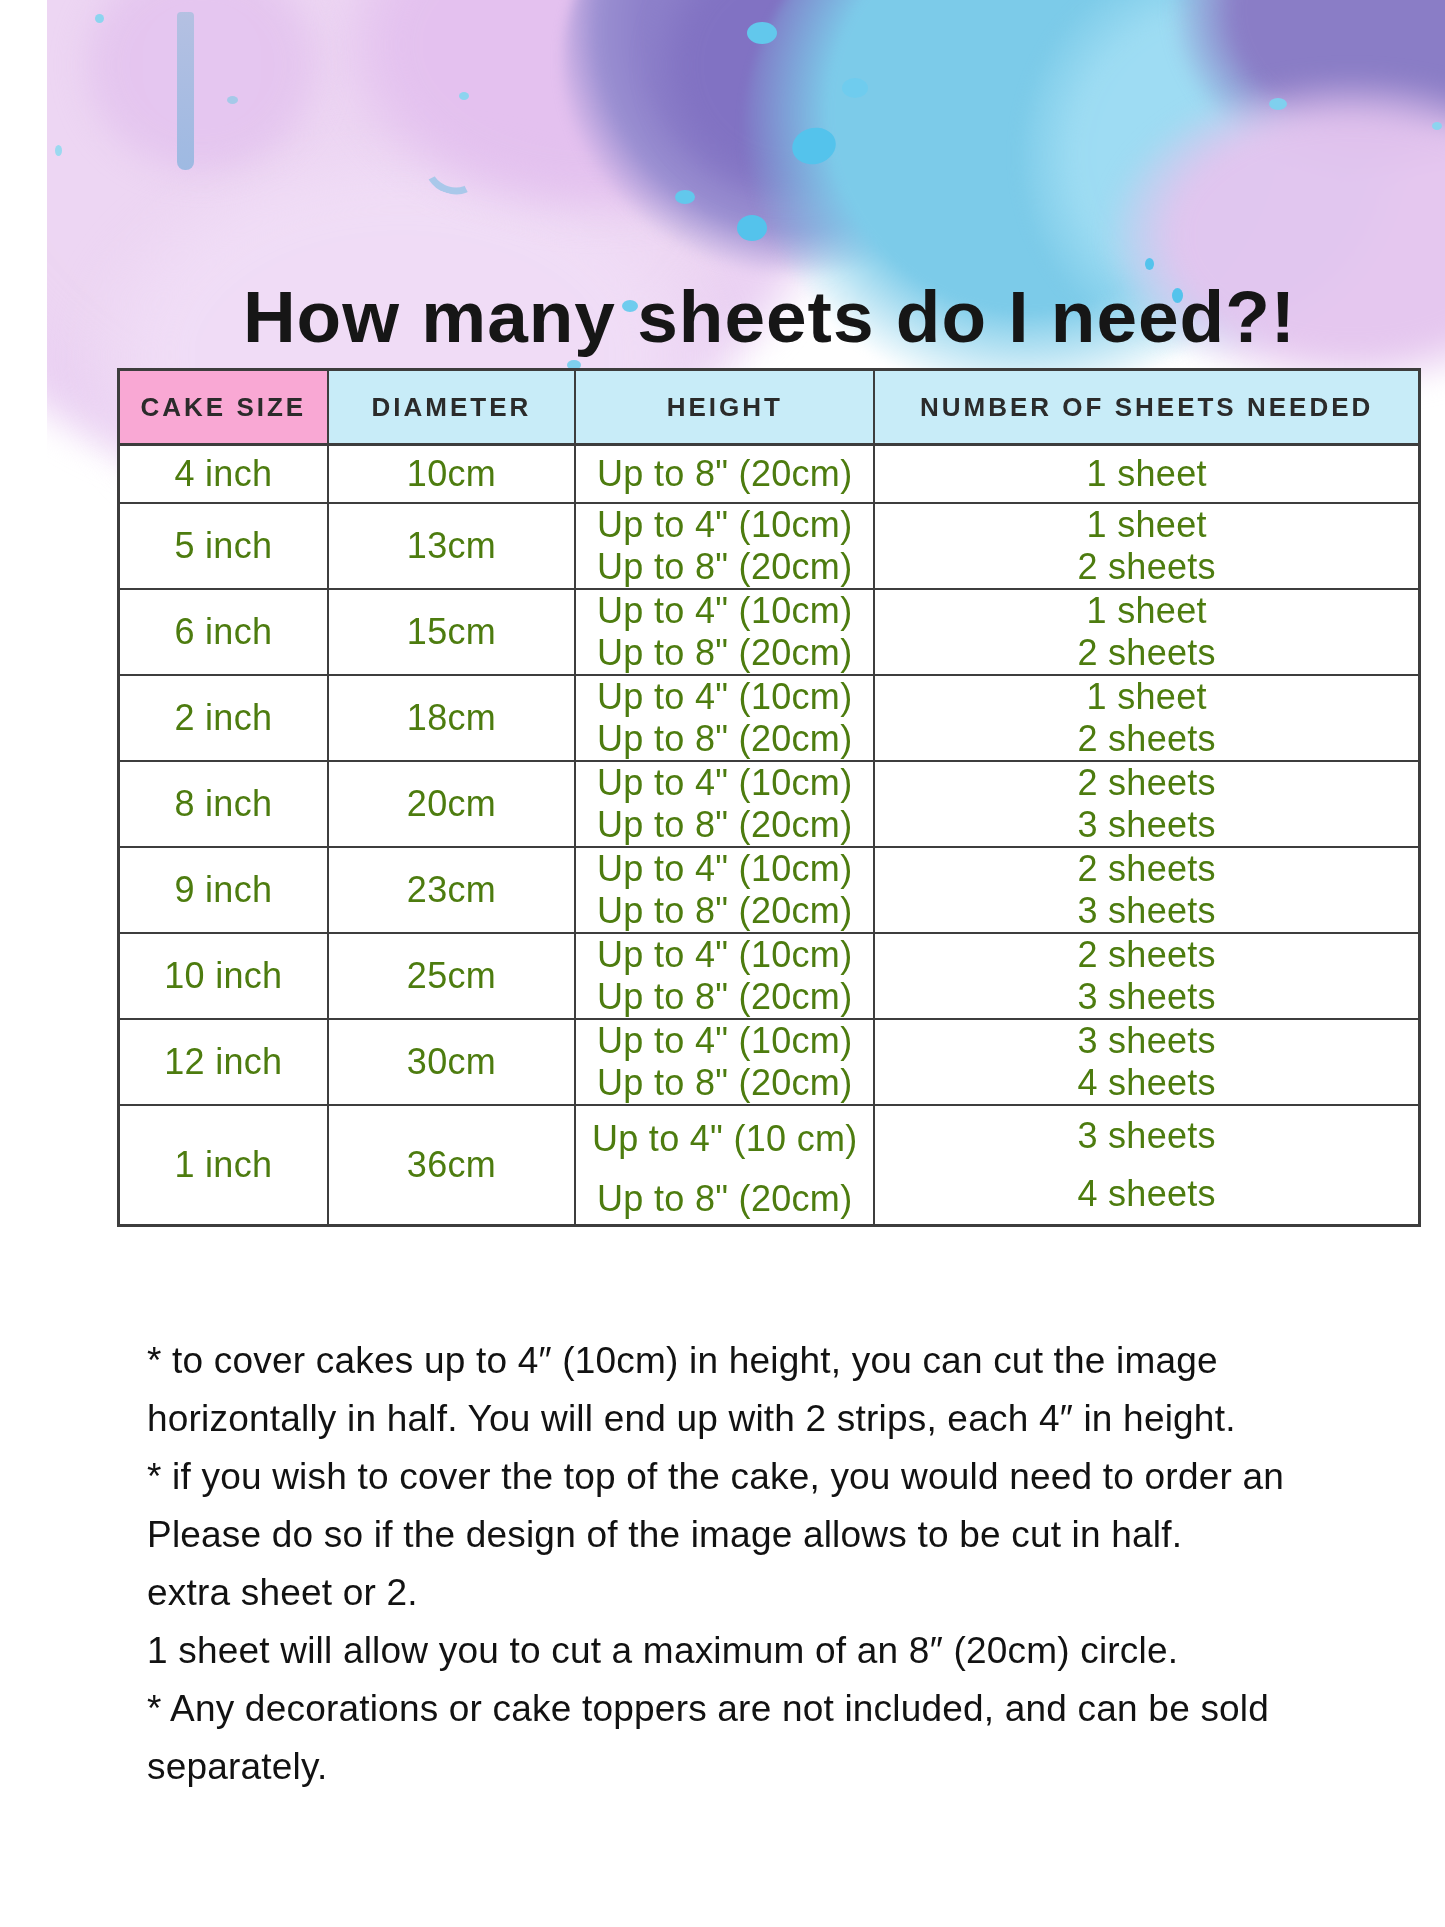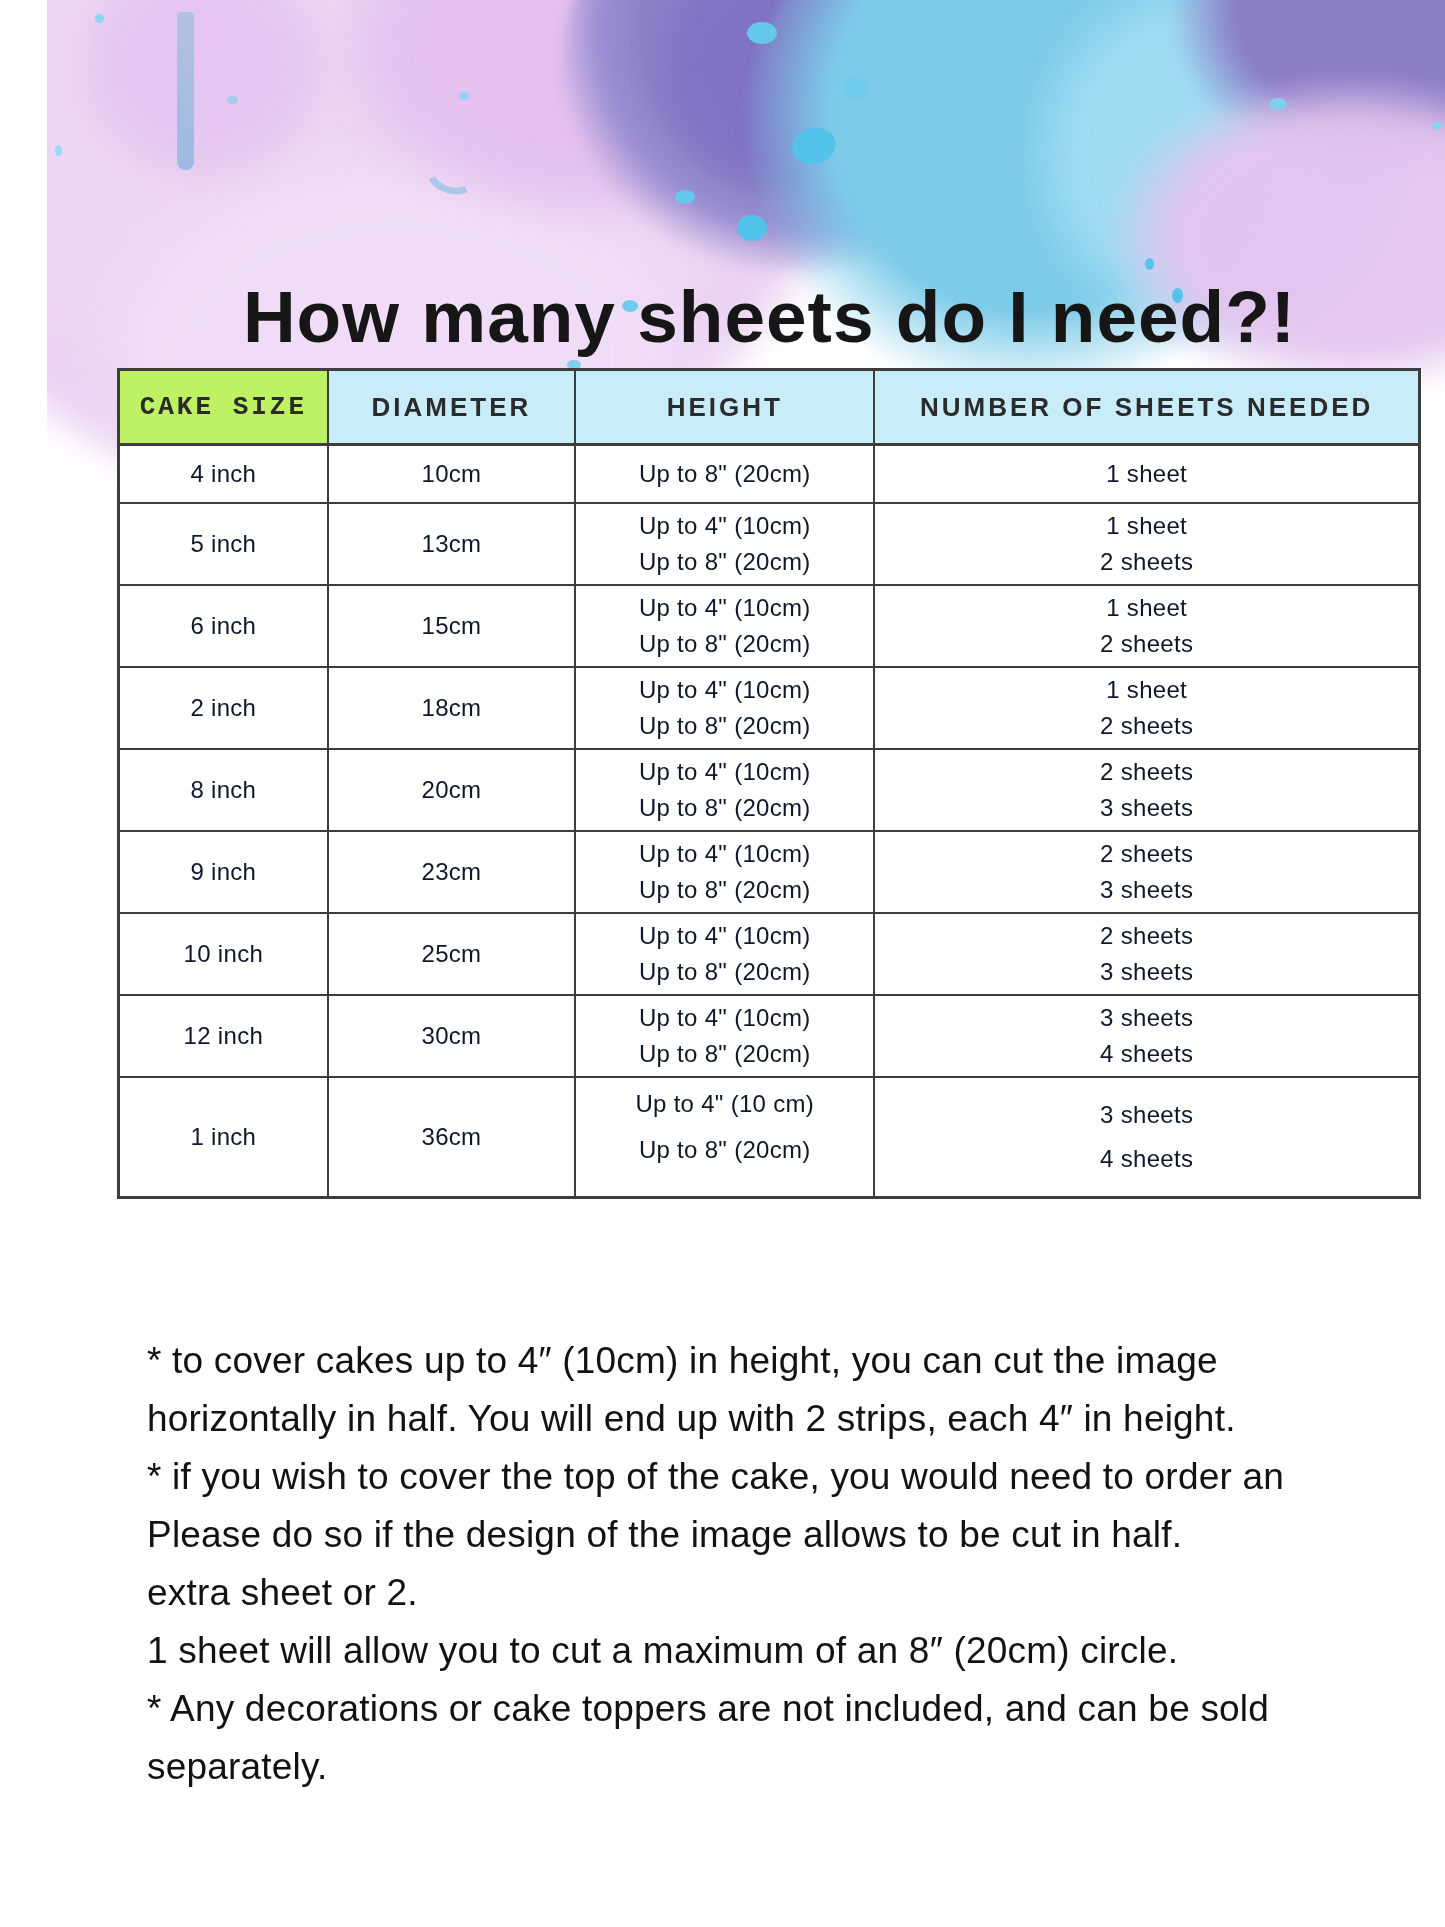--- a/index.html
+++ b/index.html
@@ -66,23 +66,23 @@
   .title{position:absolute;top:226px;left:0;width:100%;text-align:center;
     font-size:73px;color:#161616;letter-spacing:1px;white-space:nowrap;}
 
   
   table.sheets{position:absolute;top:368px;left:70px;width:1304px;
     border-collapse:collapse;table-layout:fixed;background:#ffffff;}
   table.sheets th,table.sheets td{border:2px solid #3d3d3d;padding:0;vertical-align:middle;text-align:center;}
   table.sheets{border:3px solid #3d3d3d;}
   table.sheets th{height:72px;font-size:26px;font-weight:bold;letter-spacing:3px;color:#2b2b2b;
     border-bottom-width:3px;}
-  th.h-cake{background:#bef264;font-family:Liberation Mono, monospace;}
+  th.h-cake{background:#f9a8d4;}
   th.h-blue{background:#c8ecf8;}
-  table.sheets td{font-size:24px;color:#0f172a;letter-spacing:.3px;}
+  table.sheets td{font-size:36px;color:#4d7c0f;letter-spacing:.3px;}
   tr.r-single td{height:56px;}
   tr.r-double td{height:80px;}
   tr.r-tall td{height:118px;}
   .stack{height:100%;display:flex;flex-direction:column;justify-content:space-evenly;align-items:center;}
   tr.r-tall .stack.top{justify-content:flex-start;padding-top:12px;gap:18px;box-sizing:border-box;}
   tr.r-tall .stack.mid{justify-content:center;gap:16px;}
 
   
   .notes{position:absolute;top:1332px;left:100px;width:1260px;
     font-size:37px;line-height:58px;color:#121212;letter-spacing:.2px;}

